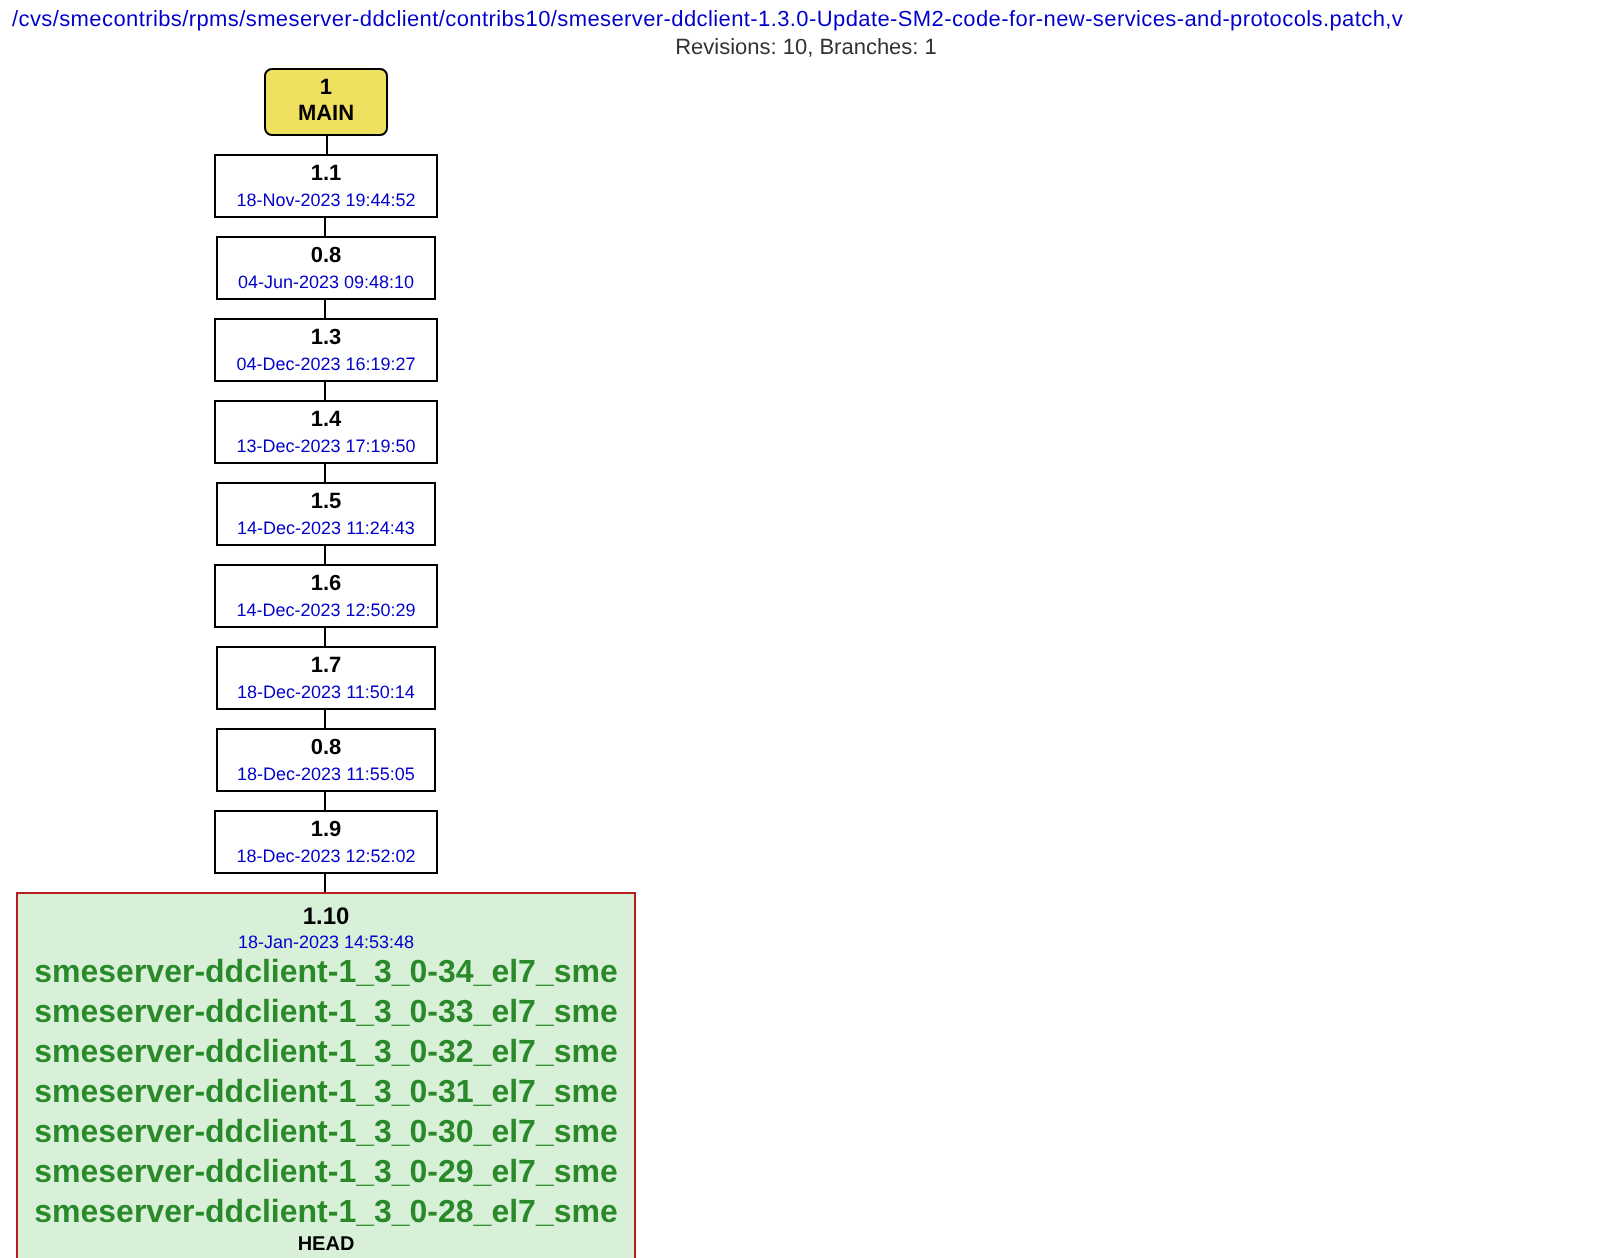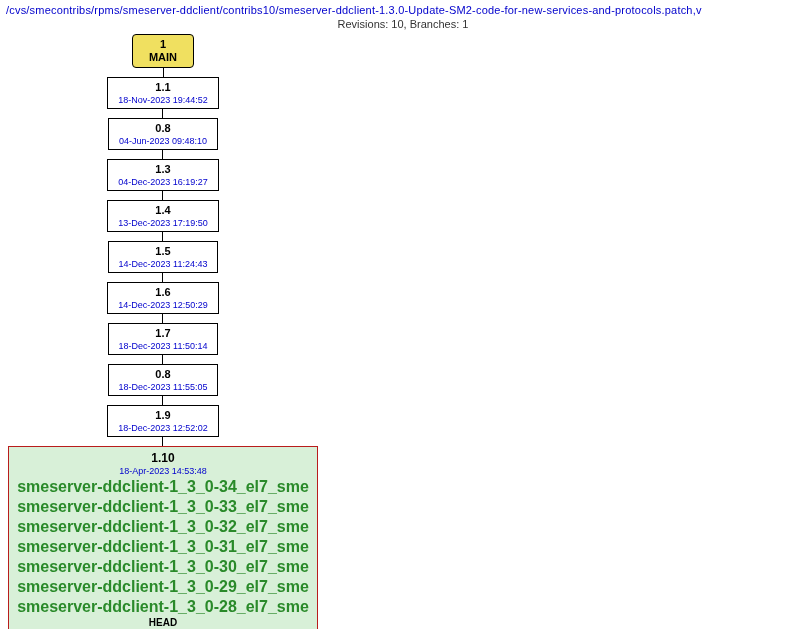--- a/index.html
+++ b/index.html
@@ -155,21 +155,21 @@
         <div class="connector"></div>
         <div class="rev-box">
           <div class="rev-num">1.9</div>
           <div class="rev-date">18-Dec-2023 12:52:02</div>
         </div>
         <div class="connector"></div>
       </div>
 
     <div class="head-box">
       <div class="rev-num">1.10</div>
-      <div class="rev-date">18-Apr-2023 14:53:48</div>
+      <div class="rev-date">18-Jan-2023 14:53:48</div>
       <div id="tag-list">
           <div class="tag-line">smeserver-ddclient-1_3_0-34_el7_sme</div>
           <div class="tag-line">smeserver-ddclient-1_3_0-33_el7_sme</div>
           <div class="tag-line">smeserver-ddclient-1_3_0-32_el7_sme</div>
           <div class="tag-line">smeserver-ddclient-1_3_0-31_el7_sme</div>
           <div class="tag-line">smeserver-ddclient-1_3_0-30_el7_sme</div>
           <div class="tag-line">smeserver-ddclient-1_3_0-29_el7_sme</div>
           <div class="tag-line">smeserver-ddclient-1_3_0-28_el7_sme</div>
         </div>
       <div class="head-label">HEAD</div>

